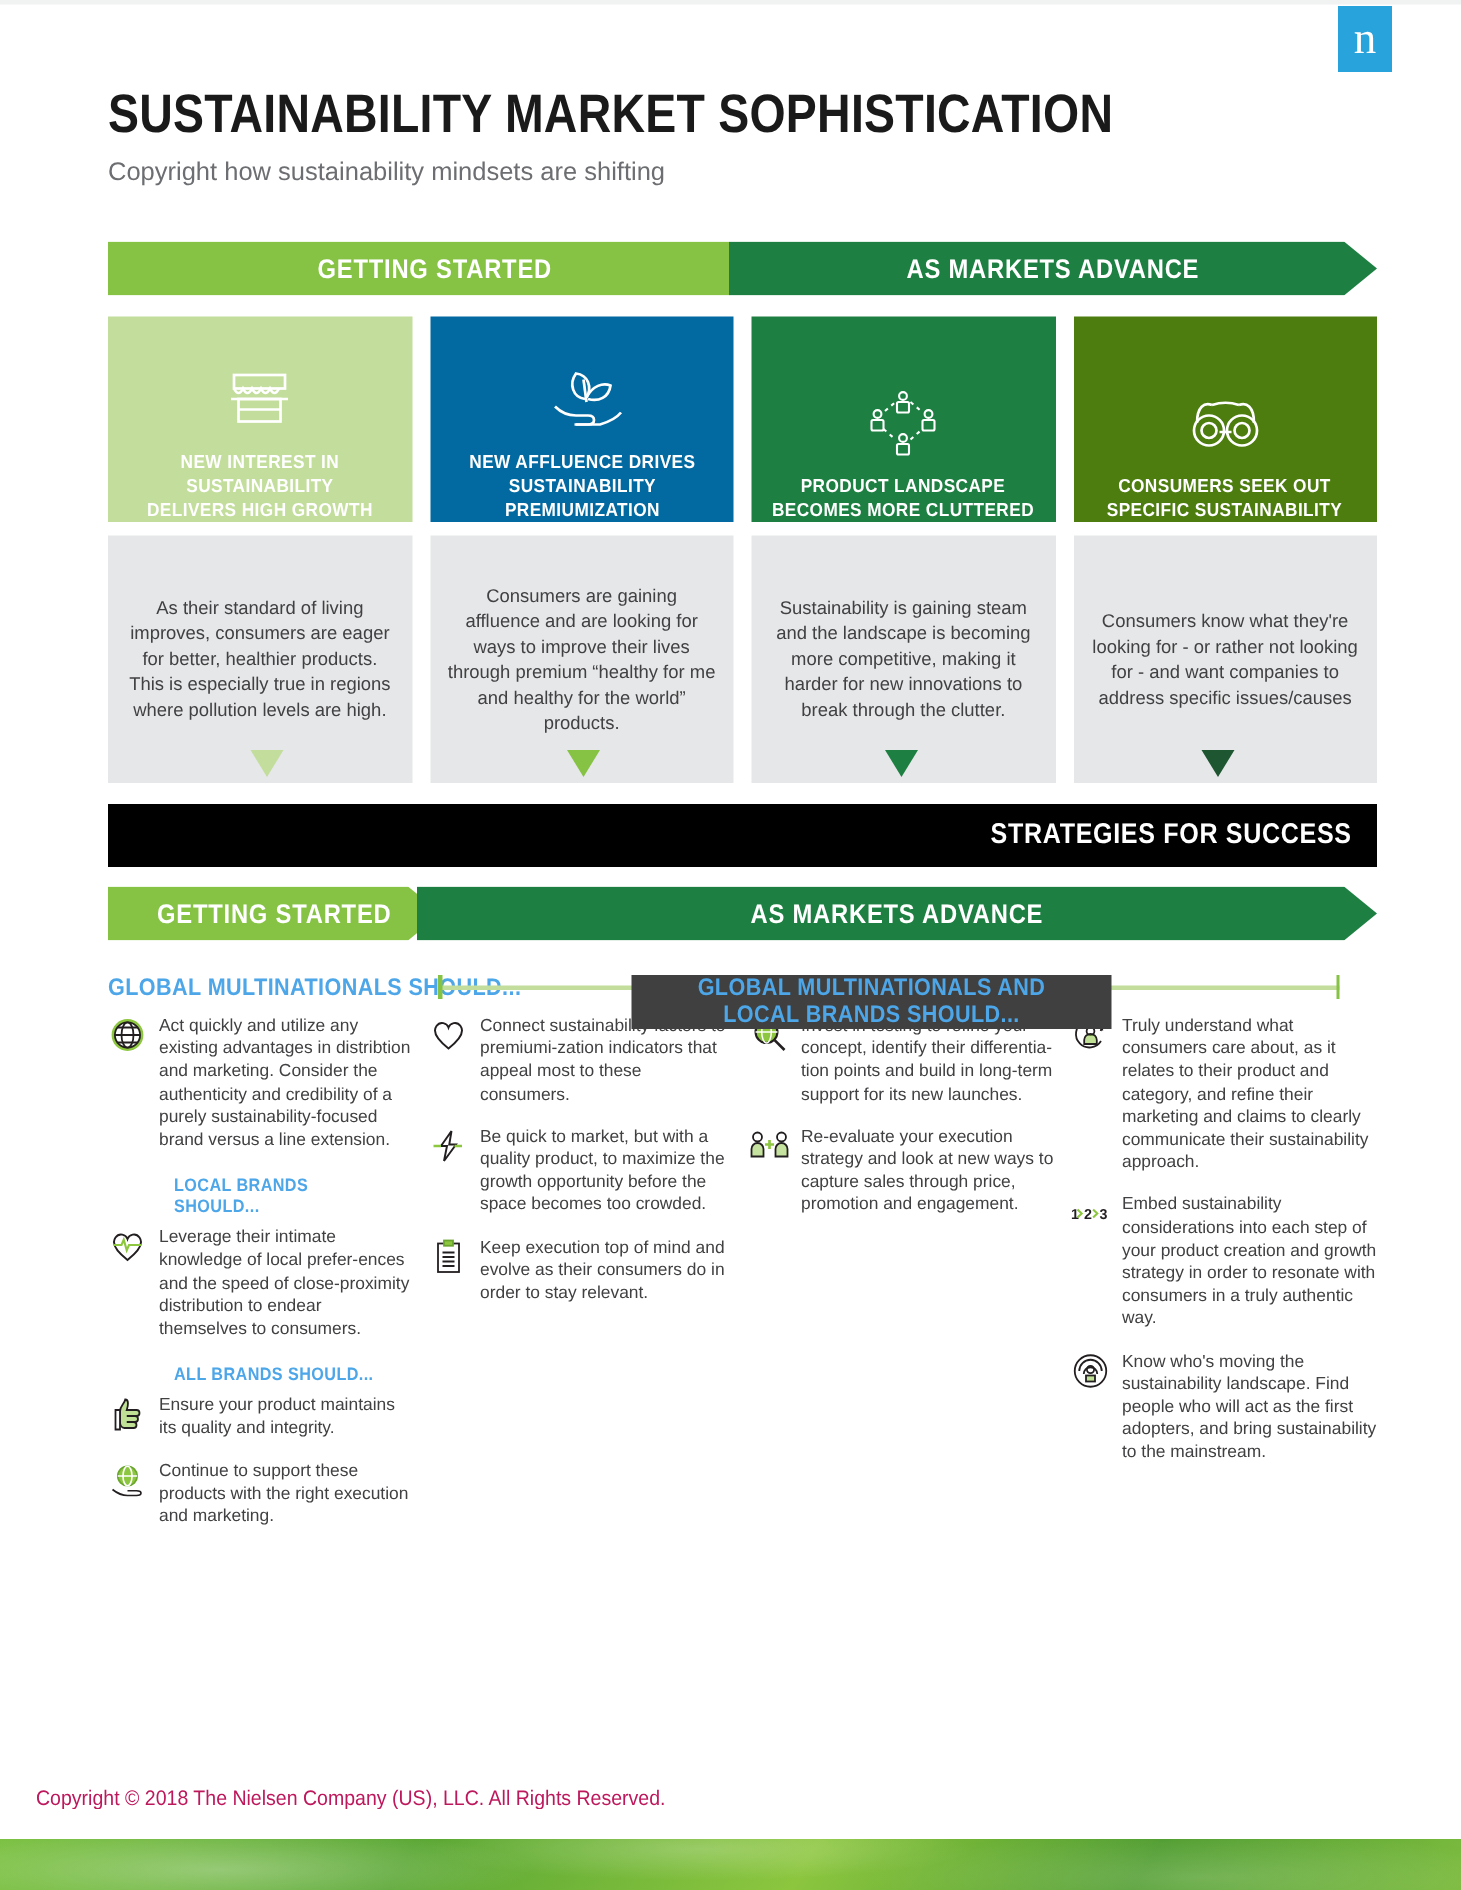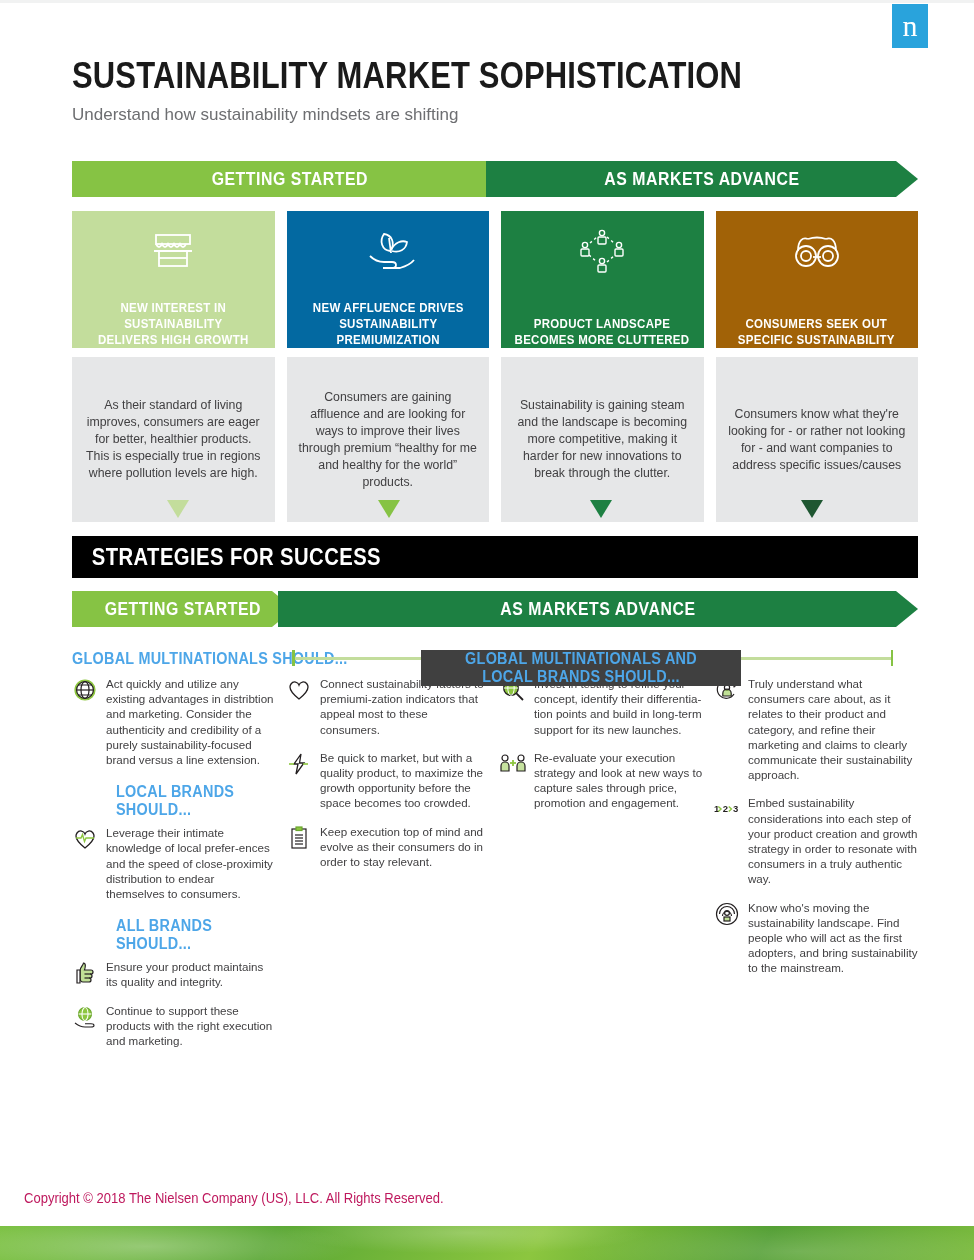--- a/index.html
+++ b/index.html
@@ -41,32 +41,32 @@
   .arrow-clip-mid { clip-path: polygon(0 0, calc(100% - 22px) 0, 100% 50%, calc(100% - 22px) 100%, 0 100%); }
   .arrow-clip-end { clip-path: polygon(0 0, calc(100% - 22px) 0, 100% 50%, calc(100% - 22px) 100%, 0 100%); }
   .a1 { left: 72px; top: 161px; width: 436px; background: #86c344; }
   .a2 { left: 486px; top: 161px; width: 432px; background: #1d8042; }
   .a1 span, .a2 span, .b1 span, .b2 span { display:block; transform: scaleX(.88); }
 
   
   .cards { position: absolute; left: 72px; top: 211px; width: 846px; height: 137px;
            display: flex; gap: 12px; }
   .card { flex: 1; display: flex; flex-direction: column; align-items: center;
-          justify-content: space-between; padding-top: 14px; }
+          justify-content: flex-end; padding-top: 14px; }
   .card .ico { height: 52px; display: flex; align-items: center; justify-content: center; }
   .card .ctitle {
     margin-top: 8px; color: #ffffff; text-align: center;
     font-family: "Liberation Sans Narrow", "Liberation Sans", sans-serif;
     font-weight: bold; font-size: 12.5px; line-height: 16px; letter-spacing: .3px;
     transform: scaleX(.92);
   }
   .c1 { background: #c3dd9c; }
   .c2 { background: #0369a1; }
   .c3 { background: #1d8042; }
-  .c4 { background: #a16207; }
+  .c4 { background: #4d7c0f; }
 
   
   .bodies { position: absolute; left: 72px; top: 357px; width: 846px; height: 165px;
             display: flex; gap: 12px; }
   .bbox { flex: 1; background: #e6e7e8; display: flex; align-items: center;
           justify-content: center; padding: 10px 12px; }
   .bbox p { font-size: 12.3px; line-height: 17px; color: #414042; text-align: center; }
 
   
   .tris { position: absolute; left: 72px; top: 500px; width: 846px; height: 22px; display: flex; }
@@ -75,22 +75,22 @@
          border-right: 11px solid transparent; border-top: 18px solid #000; }
   .t1 { border-top-color: #c3dd9c; }
   .t2 { border-top-color: #86c344; }
   .t3 { border-top-color: #1d8042; }
   .t4 { border-top-color: #1e5631; }
 
   
   .band { position: absolute; left: 72px; top: 536px; width: 846px; height: 42px;
           background: #000; color: #fff;
           font-family: "Liberation Sans Narrow", "Liberation Sans", sans-serif;
-          font-weight: bold; font-size: 23px; letter-spacing: .5px;
-          display: flex; align-items: center; justify-content: flex-start; }
+          font-weight: bold; font-size: 19px; letter-spacing: .5px;
+          display: flex; align-items: center; justify-content: flex-end; }
   .band span { display:block; transform: scaleX(.88); }
 
   .b1 { left: 72px; top: 591px; width: 222px; background: #86c344; }
   .b2 { left: 278px; top: 591px; width: 640px; background: #1d8042; }
 
   
   .colhead { position: absolute; font-family: "Liberation Sans Narrow", "Liberation Sans", sans-serif;
              font-weight: bold; font-size: 16px; color: #4da6e8; letter-spacing: .3px; }
   .colhead span { display:block; transform: scaleX(.9); transform-origin: left center; }
   .ch1 { left: 72px; top: 650px; }
@@ -99,21 +99,21 @@
 
   .bracket { position: absolute; left: 292px; top: 650px; width: 601px; height: 16px; z-index: 1; }
   .bracket .hline { position: absolute; left: 0; top: 7px; width: 601px; height: 2.5px; background: #c3dd9c; }
   .bracket .vl { position: absolute; left: 0; top: 0; width: 2.5px; height: 16px; background: #86c344; }
   .bracket .vr { position: absolute; right: 0; top: 0; width: 2.5px; height: 16px; background: #86c344; }
 
   
   .cols { position: absolute; left: 72px; top: 676px; width: 846px; display: flex; gap: 10px; }
   .col { width: 206px; }
   .subhead { font-family: "Liberation Sans Narrow", "Liberation Sans", sans-serif;
-             font-weight: bold; font-size: 16px; color: #4da6e8; letter-spacing: .3px;
+             font-weight: bold; font-size: 12px; color: #4da6e8; letter-spacing: .3px;
              margin: 16px 0 6px 0; padding-left: 44px; }
   .subhead span { display:block; transform: scaleX(.9); transform-origin: left center; }
   .item { display: flex; gap: 8px; margin-bottom: 13px; align-items: flex-start; }
   .item .glyph { flex: 0 0 26px; width: 26px; height: 26px; display: flex;
                  align-items: center; justify-content: center; margin-top: 1px; }
   .item .txt { font-size: 11.6px; line-height: 15.2px; color: #414042; }
 
   
   .copyright { position: absolute; left: 24px; top: 1190px; font-size: 14px; color: #be185d;
                font-family: "Liberation Sans Narrow", "Liberation Sans", sans-serif; }
@@ -130,21 +130,21 @@
 </head>
 <body>
 
 <div class="page">
 
   <div class="hairline"></div>
 
   <div class="logo">n</div>
 
   <div class="title">SUSTAINABILITY MARKET SOPHISTICATION</div>
-  <div class="subtitle">Understand how sustainability mindsets are shifting</div>
+  <div class="subtitle">Copyright how sustainability mindsets are shifting</div>
 
   <div class="arrowbar a1 arrow-clip-mid">
     <span>GETTING STARTED</span>
   </div>
   <div class="arrowbar a2 arrow-clip-end">
     <span>AS MARKETS ADVANCE</span>
   </div>
 
   <div class="cards">
 

